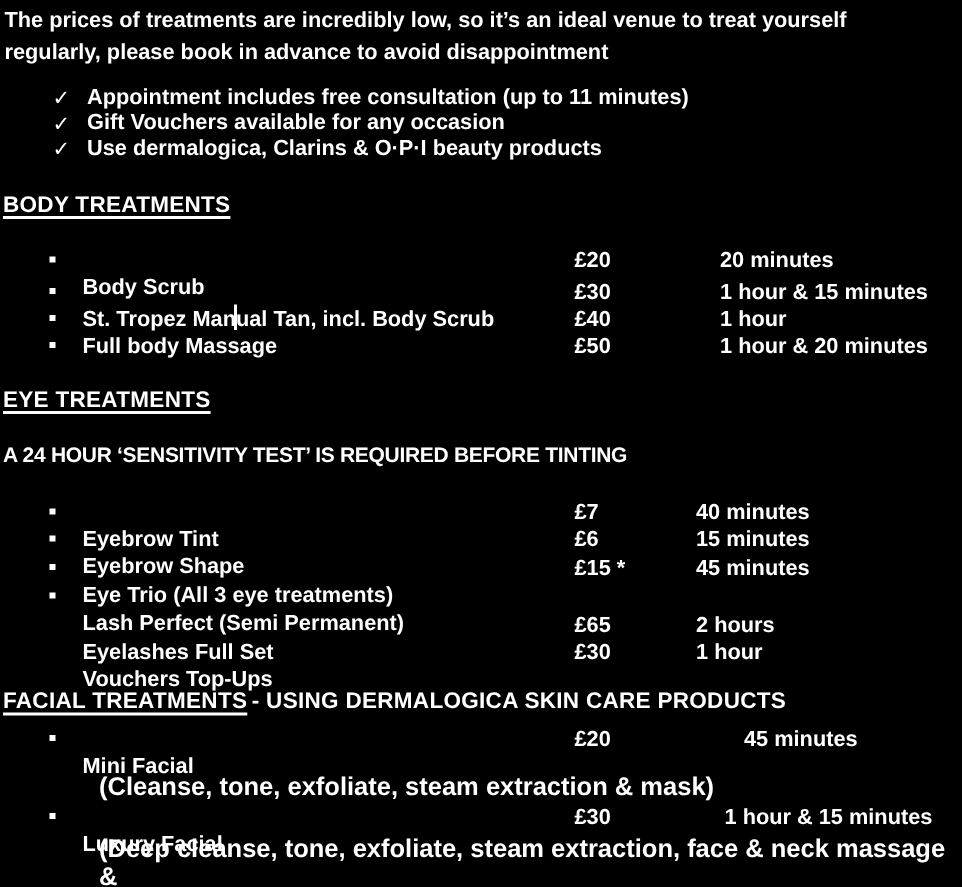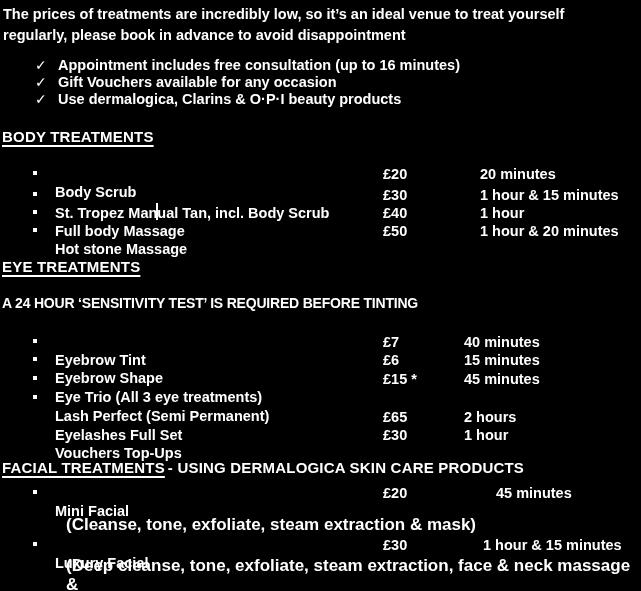--- a/index.html
+++ b/index.html
@@ -86,21 +86,21 @@
 </head>
 <body>
 
 <div class="canvas">
 
   <div class="intro">The prices of treatments are incredibly low, so it’s an ideal venue to treat yourself
 regularly, please book in advance to avoid disappointment</div>
 
   <div class="row" style="top:57px">
     <span class="tick">✓</span>
-    <span class="check-label">Appointment includes free consultation (up to 16 minutes)</span>
+    <span class="check-label">Appointment includes free consultation (up to 11 minutes)</span>
   </div>
   <div class="row" style="top:74px">
     <span class="tick">✓</span>
     <span class="check-label">Gift Vouchers available for any occasion</span>
   </div>
   <div class="row" style="top:91px">
     <span class="tick">✓</span>
     <span class="check-label">Use dermalogica, Clarins &amp; O·P·I beauty products</span>
   </div>
 
@@ -119,21 +119,20 @@
     <span class="tdur">1 hour &amp; 15 minutes</span>
   </div>
   <div class="row" style="top:205px">
     <span class="bullet"></span>
     <span class="tname">Full body Massage</span>
     <span class="tprice">£40</span>
     <span class="tdur">1 hour</span>
   </div>
   <div class="row" style="top:223px">
     <span class="bullet"></span>
-    <span class="tname">Hot stone Massage</span>
     <span class="tprice">£50</span>
     <span class="tdur">1 hour &amp; 20 minutes</span>
   </div>
 
   <div class="caret"></div>
 
   <div class="heading underlined" style="top:258px">EYE TREATMENTS</div>
   <div class="note">A 24 HOUR ‘SENSITIVITY TEST’ IS REQUIRED BEFORE TINTING</div>
 
   <div class="row" style="top:334px">

